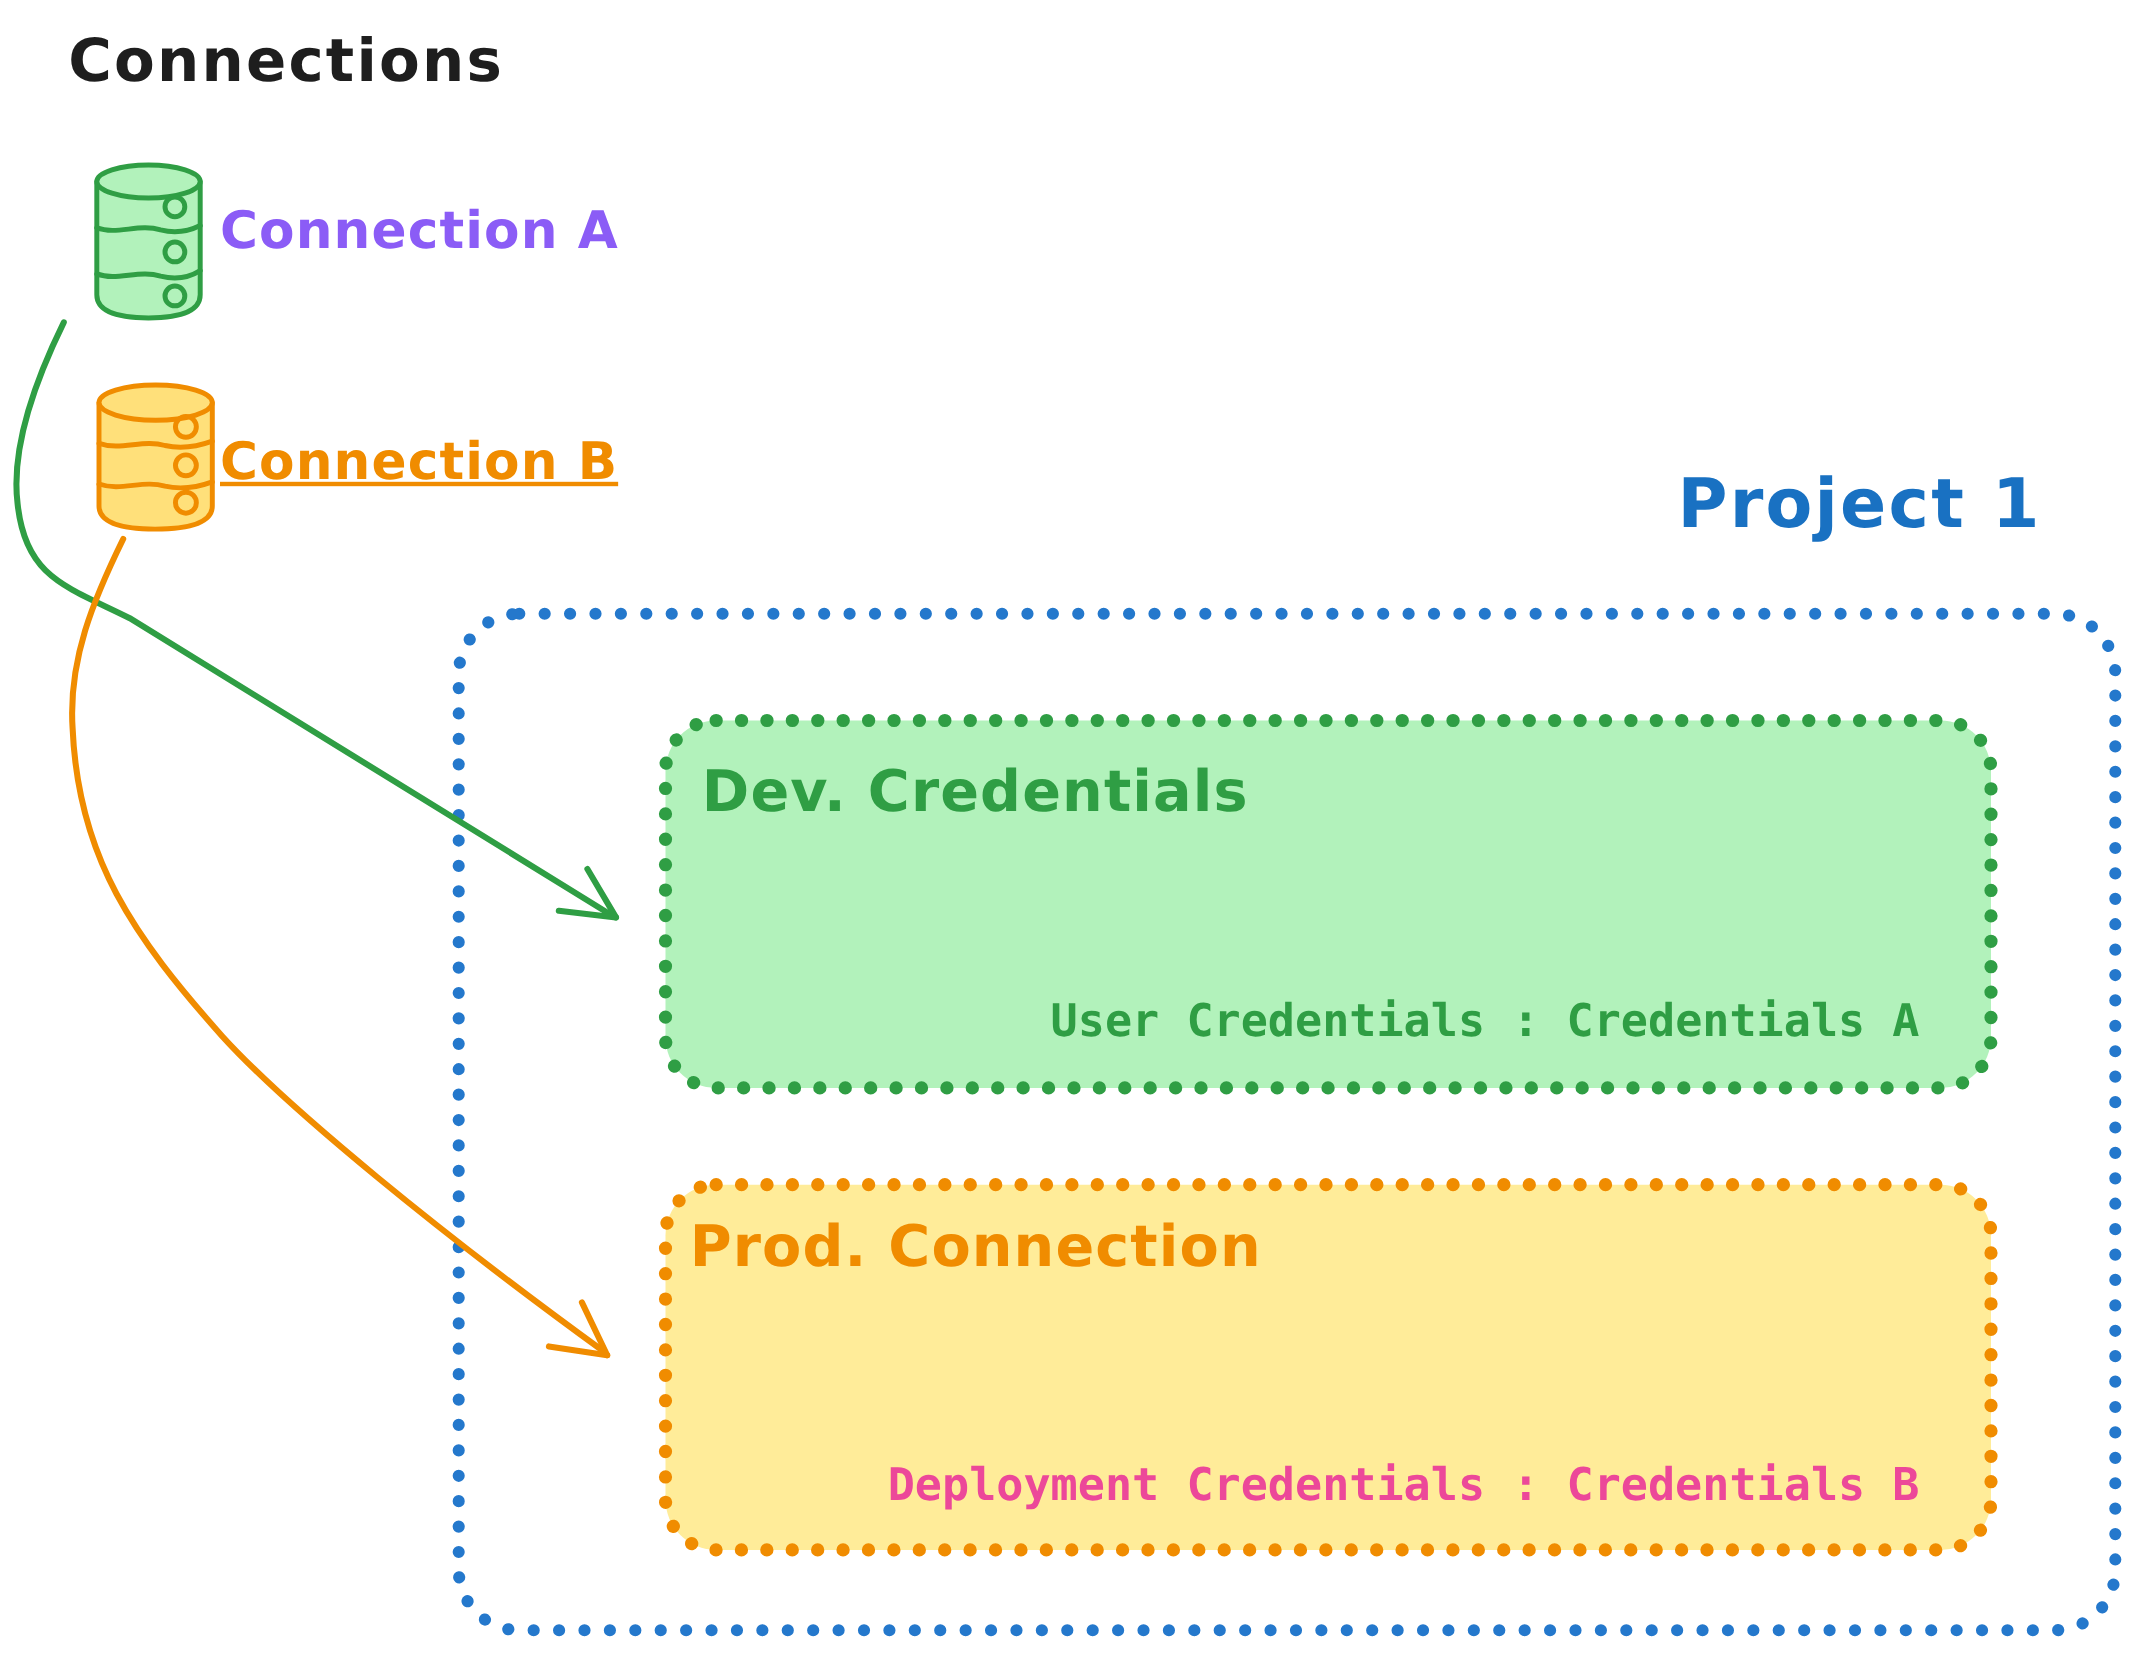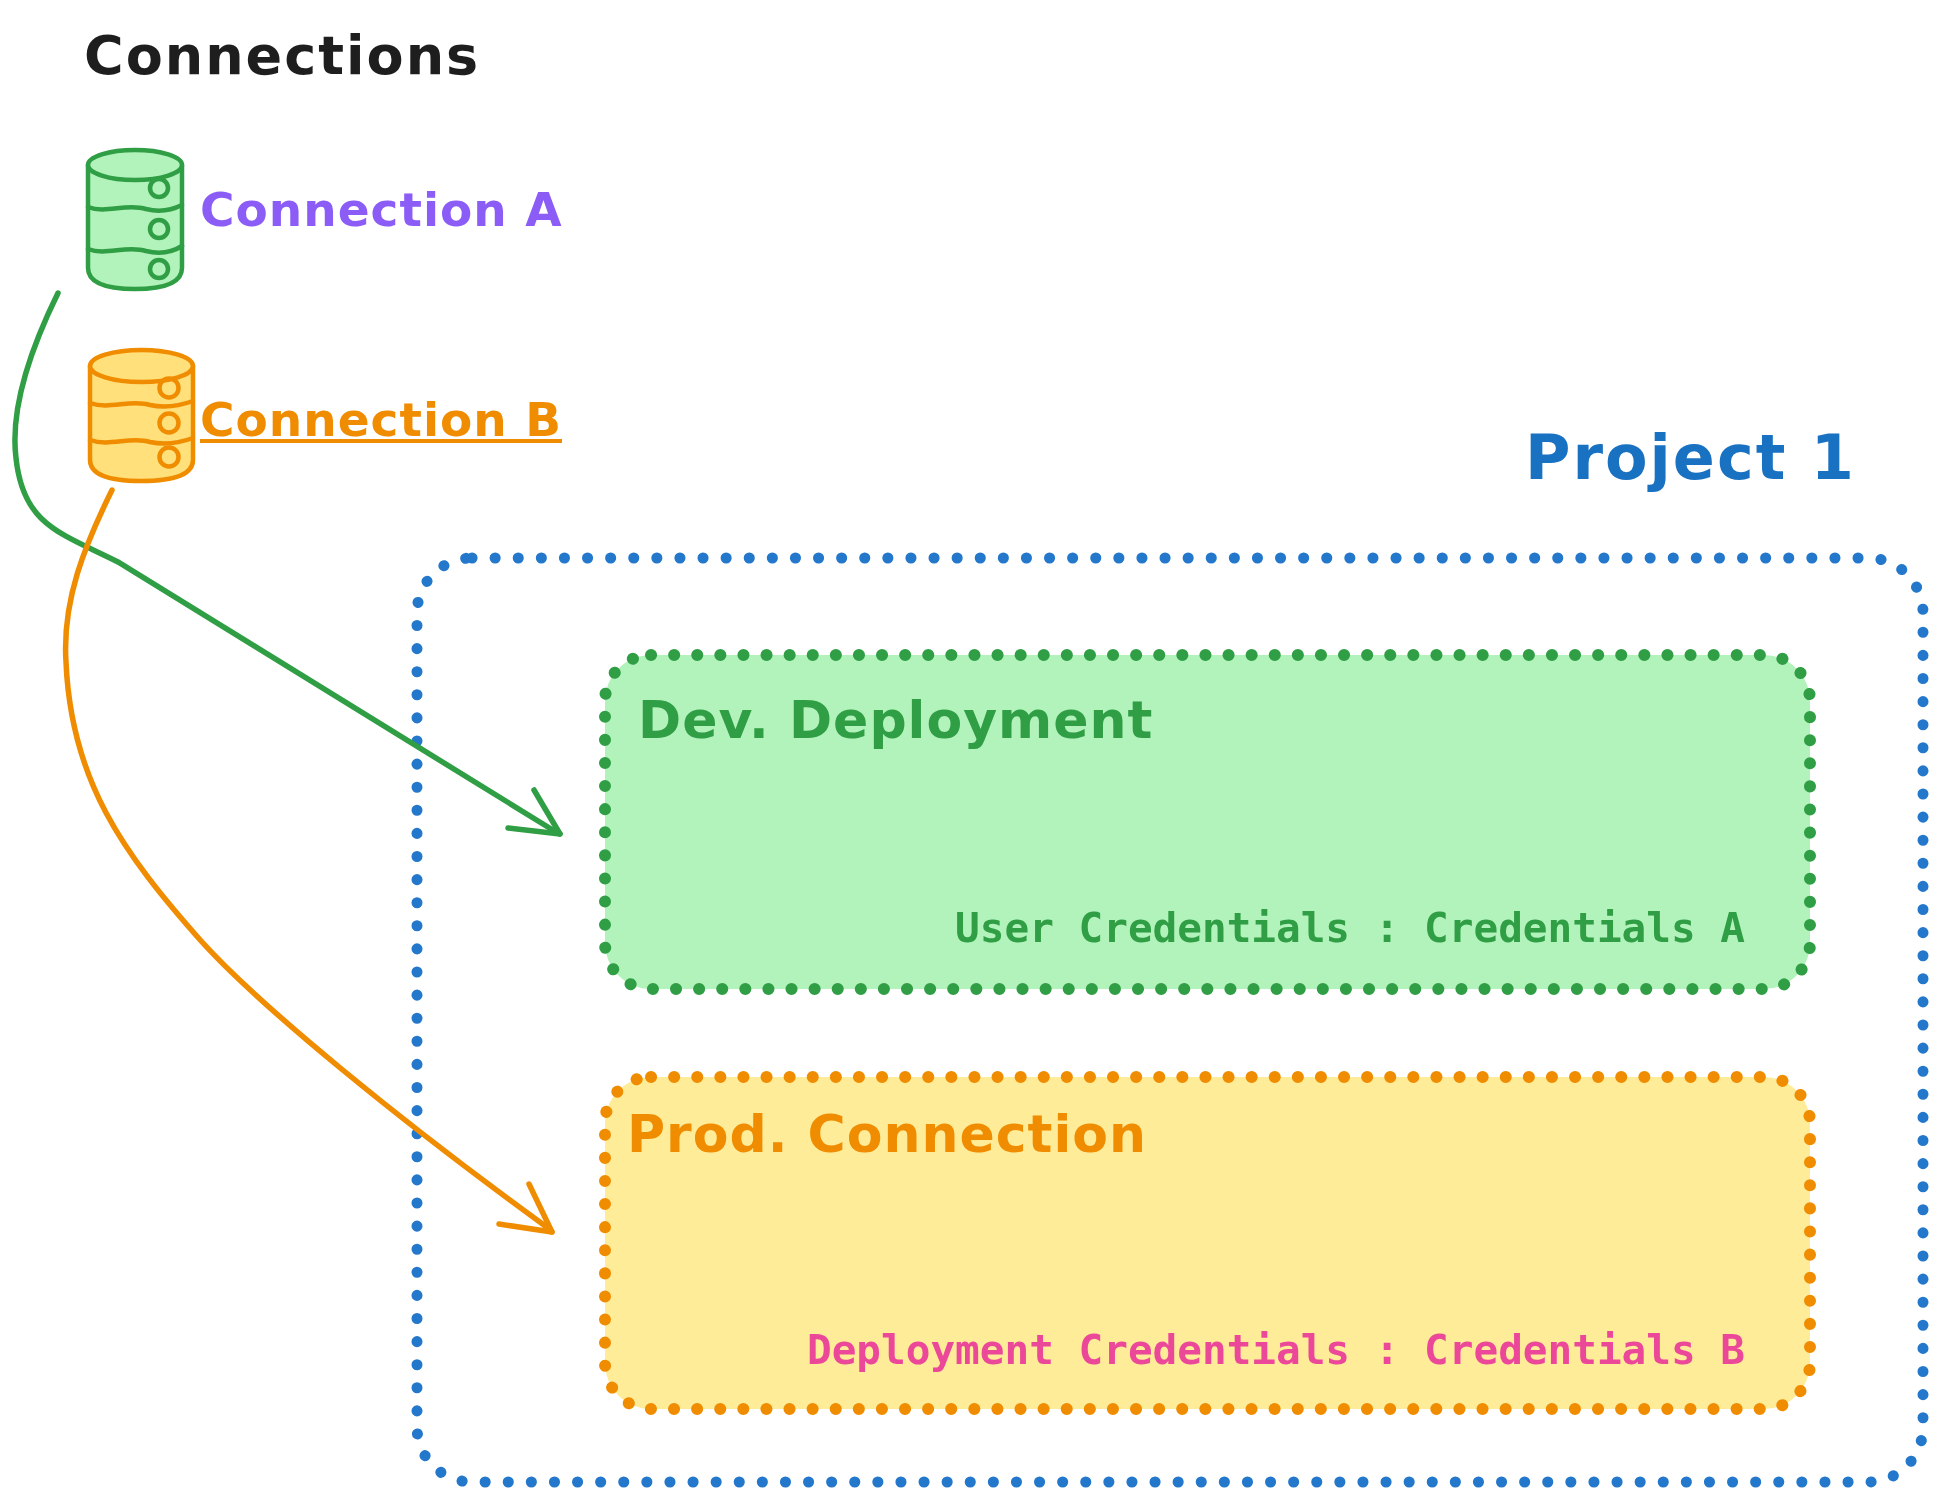--- a/index.html
+++ b/index.html
@@ -20,21 +20,20 @@
     position: absolute;
     white-space: nowrap;
     line-height: 1.1;
   }
   .title-main {
     left: 62px; top: 26px;
     font-size: 54px;
     font-weight: 700;
     letter-spacing: 2px;
     color: #1e1e1e;
-    margin-left: 22px;
   }
   .conn-a {
     left: 200px; top: 184px;
     font-size: 47px;
     font-weight: 700;
     letter-spacing: 1px;
     color: #8b5cf6;
   }
   .conn-b {
     left: 200px; top: 394px;
@@ -115,21 +114,21 @@
   </svg>
 
   <div class="label title-main">Connections</div>
 
   <div class="label conn-a">Connection A</div>
 
   <div class="label conn-b">Connection B</div>
 
   <div class="label project-title">Project 1</div>
 
-  <div class="label env-title dev-title">Dev. Deployment</div>
+  <div class="label env-title dev-title">Dev. Credentials</div>
 
   <div class="label cred-text dev-cred">User Credentials : Credentials A</div>
 
   <div class="label env-title prod-title">Prod. Connection</div>
 
   <div class="label cred-text prod-cred">Deployment Credentials : Credentials B</div>
 
 </div>
 
 </body></html>

